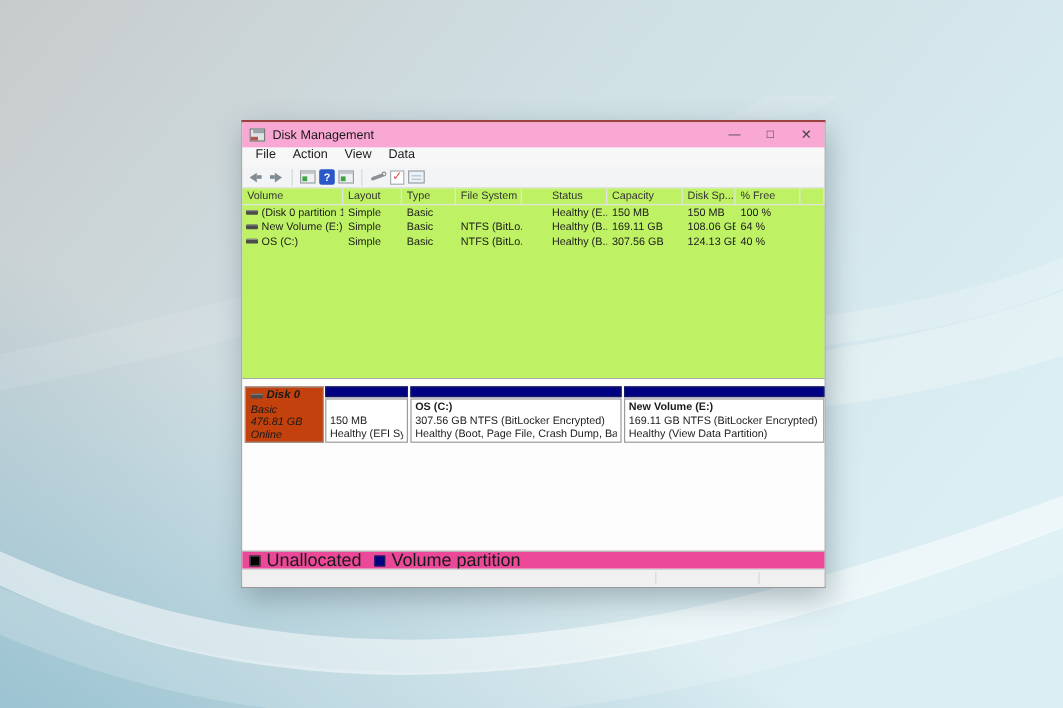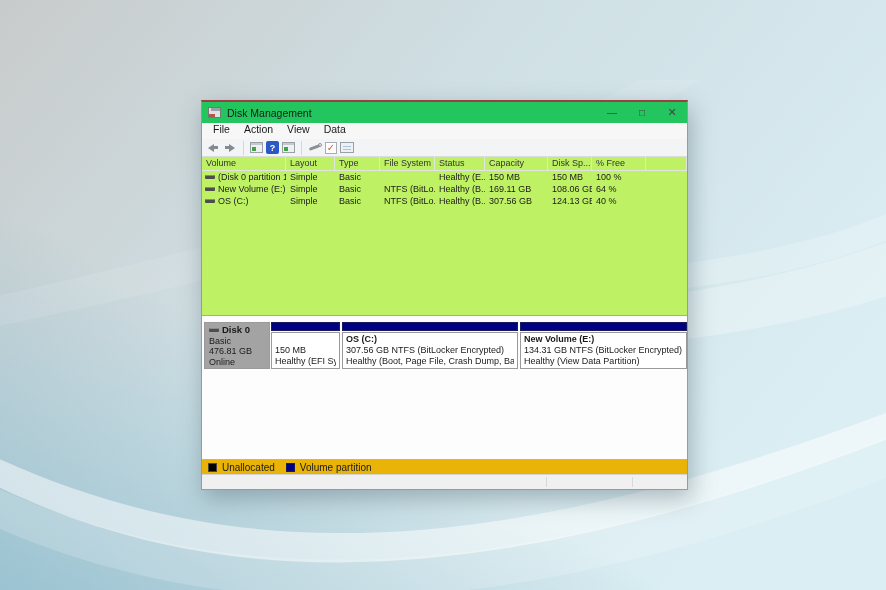--- a/index.html
+++ b/index.html
@@ -4,21 +4,21 @@
 <style>
   html,body{margin:0;padding:0;width:886px;height:590px;overflow:hidden;
     font-family:"Liberation Sans","DejaVu Sans",sans-serif;}
   .desktop{position:absolute;inset:0;width:886px;height:590px;}
   .desktop svg{position:absolute;inset:0;}
 
   
   .window{position:absolute;left:201px;top:100px;width:487px;height:390px;
     background:#ffffff;border:1px solid #9a9a9a;border-top:2px solid #9c3f41;
     box-sizing:border-box;box-shadow:3px 8px 22px rgba(50,70,80,.35);}
-  .titlebar{position:absolute;left:0;top:0;width:100%;height:21px;background:#22c55e;
+  .titlebar{position:absolute;left:0;top:0;width:100%;height:21px;background:#f9a8d4;
     display:flex;align-items:center;box-sizing:border-box;padding-left:6px;}
   .app-icon{width:13px;height:11px;position:relative;flex:0 0 auto;margin-right:6px;}
   .app-icon .f{position:absolute;inset:0;border:1px solid #777;background:#dfe2e4;box-sizing:border-box;}
   .app-icon .r{position:absolute;left:1px;bottom:1px;width:6px;height:3px;background:#b5554f;}
   .app-icon .g{position:absolute;right:1px;top:1px;width:9px;height:3px;background:#9aa2a8;}
   .wtitle{font-size:10.5px;color:#1a1a1a;}
   .wcontrols{margin-left:auto;display:flex;height:100%;}
   .ctrl{width:30px;height:100%;display:flex;align-items:center;justify-content:center;
     font-size:10px;color:#444;}
   .ctrl.close{font-size:11px;}
@@ -49,44 +49,44 @@
   .propico i{position:absolute;left:2px;right:2px;height:1px;background:#a9c3e0;}
   .propico i.l1{top:3px;} .propico i.l2{top:6px;}
 
   
   .listpane{position:absolute;left:0;top:55px;width:100%;height:159px;background:#bef264;
     border-bottom:1px solid #a8a8a8;box-sizing:border-box;font-size:9px;color:#1a1a1a;}
   .lheader{display:flex;height:13px;line-height:13px;border-bottom:1px solid #e3e3e3;color:#333;}
   .lheader .cell{border-right:1px solid #e3e3e3;}
   .cell{box-sizing:border-box;padding-left:4px;white-space:nowrap;overflow:hidden;}
   .c0{width:84px;} .c1{width:49px;} .c2{width:45px;} .c3{width:55px;}
-  .c4{width:50px;} .c5{width:63px;} .c6{width:44px;} .c7{width:54px;}
+  .c4{width:50px;margin-left:21px;} .c5{width:63px;} .c6{width:44px;} .c7{width:54px;}
   .cfill{flex:1;}
   .lrow{display:flex;height:12px;line-height:12px;align-items:center;}
   .volcell{display:flex;align-items:center;gap:3px;padding-left:3px;}
   .volico{flex:0 0 auto;width:10px;height:4px;background:#4d4d4d;border-radius:1px;box-shadow:inset 0 1px 0 #8a8a8a;}
 
   
   .graphpane{position:absolute;left:0;top:214px;width:100%;height:143px;background:#fdfdfd;}
   .diskrow{position:absolute;left:2px;top:6px;display:flex;}
-  .diskhdr{width:66px;height:47px;background:#a3a3a3;border:1px solid #9a9a9a;box-sizing:border-box;
-    padding:2px 4px;font-size:9px;line-height:10.5px;color:#1a1a1a;}
+  .diskhdr{width:66px;height:47px;background:#c2410c;border:1px solid #9a9a9a;box-sizing:border-box;
+    padding:2px 4px;font-size:9px;line-height:10.5px;color:#1a1a1a;font-style:italic;}
   .diskhdr .dl1{display:flex;align-items:center;gap:3px;font-weight:bold;font-size:9.5px;}
   .part{margin-left:2px;display:flex;flex-direction:column;}
   .p1{width:69px;margin-left:1px;} .p2{width:176px;} .p3{width:167px;}
   .pbar{height:9px;background:#000082;border:1px solid #1a1a5e;box-sizing:border-box;}
   .pbody{margin-top:1px;height:37px;background:#fff;border:1px solid #9a9a9a;box-sizing:border-box;
     padding:1px 3px;font-size:9px;line-height:11px;color:#1a1a1a;overflow:hidden;}
   .pline{height:11px;white-space:nowrap;overflow:hidden;}
   .pline.bold{font-weight:bold;}
 
   
-  .legendbar{position:absolute;left:0;top:357px;width:100%;height:15px;background:#eab308;
+  .legendbar{position:absolute;left:0;top:357px;width:100%;height:15px;background:#ec4899;
     border-top:1px solid #b5b5b5;box-sizing:border-box;display:flex;align-items:center;
-    padding-left:6px;gap:5px;font-size:10px;color:#1a1a1a;}
+    padding-left:6px;gap:5px;font-size:15px;color:#1a1a1a;}
   .sw{width:9px;height:9px;box-sizing:border-box;}
   .sw.black{background:#000000;border:1px solid #444;}
   .sw.navy{background:#000082;border:1px solid #1a1a5e;margin-left:6px;}
   .statusbar{position:absolute;left:0;top:372px;width:100%;height:15px;background:#f0f0f0;
     border-top:1px solid #d2d2d2;box-sizing:border-box;}
   .sdiv{position:absolute;top:2px;bottom:2px;width:1px;background:#d8d8d8;}
   .sdiv.d1{left:344px;} .sdiv.d2{left:430px;}
 </style>
 </head>
 <body>
@@ -251,21 +251,21 @@
           <div class="pline bold">OS (C:)</div>
           <div class="pline">307.56 GB NTFS (BitLocker Encrypted)</div>
           <div class="pline">Healthy (Boot, Page File, Crash Dump, Basic Dat</div>
         </div>
       </div>
 
       <div class="part p3">
         <div class="pbar"></div>
         <div class="pbody">
           <div class="pline bold">New Volume (E:)</div>
-          <div class="pline">134.31 GB NTFS (BitLocker Encrypted)</div>
+          <div class="pline">169.11 GB NTFS (BitLocker Encrypted)</div>
           <div class="pline">Healthy (View Data Partition)</div>
         </div>
       </div>
     </div>
   </div>
 
   <div class="legendbar">
     <span class="sw black"></span>
     <span>Unallocated</span>
     <span class="sw navy"></span>

